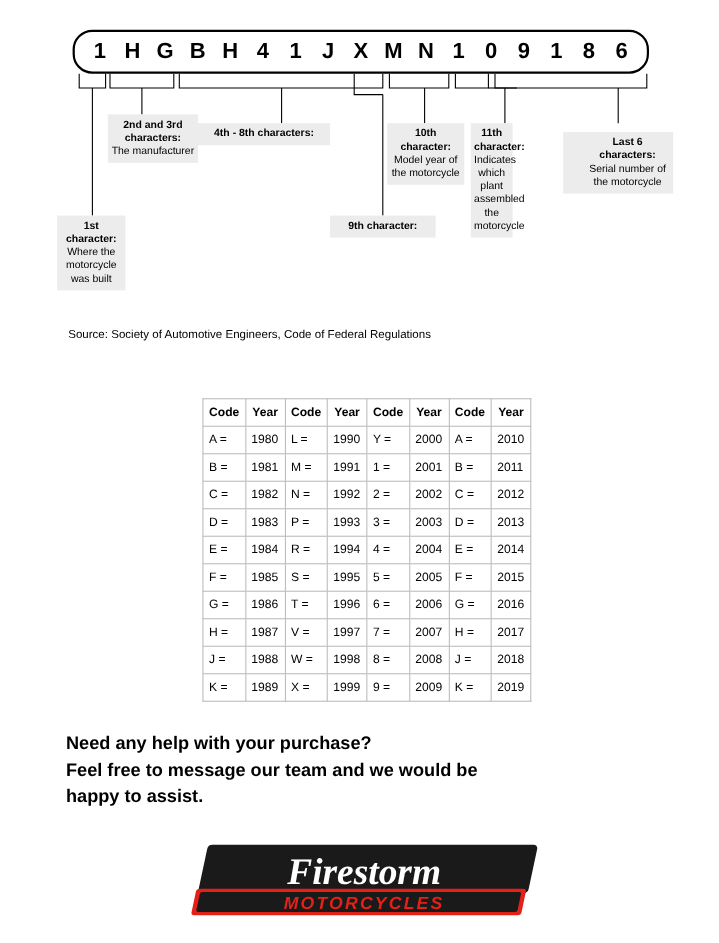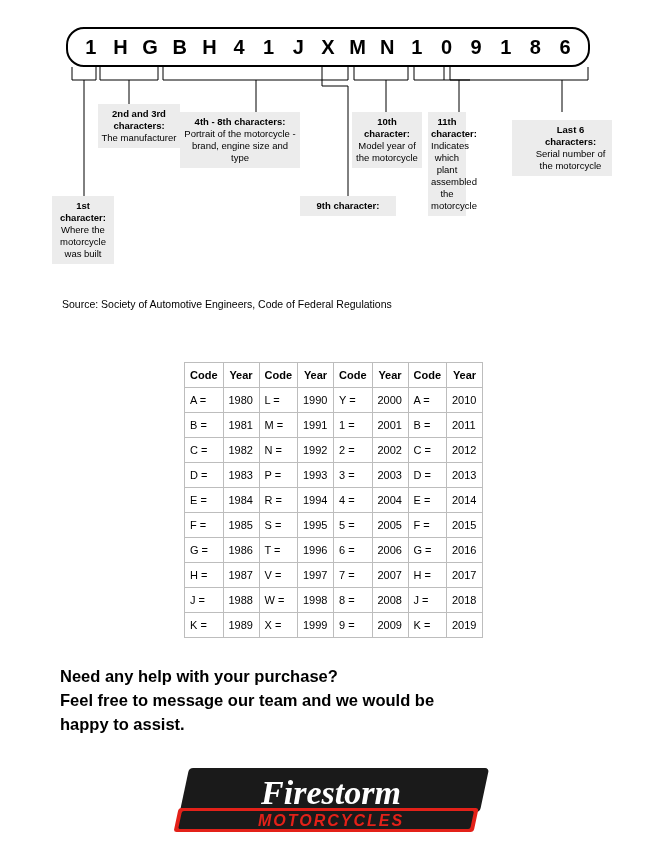--- a/index.html
+++ b/index.html
@@ -184,21 +184,20 @@
   <span>Where the motorcycle was built</span>
 </div>
 
 <div class="callout" id="callout-23">
   <b>2nd and 3rd characters:</b><br>
   <span>The manufacturer</span>
 </div>
 
 <div class="callout" id="callout-48">
   <b>4th - 8th characters:</b><br>
-  <span>Portrait of the motorcycle - brand, engine size and type</span>
 </div>
 
 <div class="callout" id="callout-9">
   <b>9th character:</b><br>
 </div>
 
 <div class="callout" id="callout-10">
   <b>10th character:</b><br>
   <span>Model year of the motorcycle</span>
 </div>

